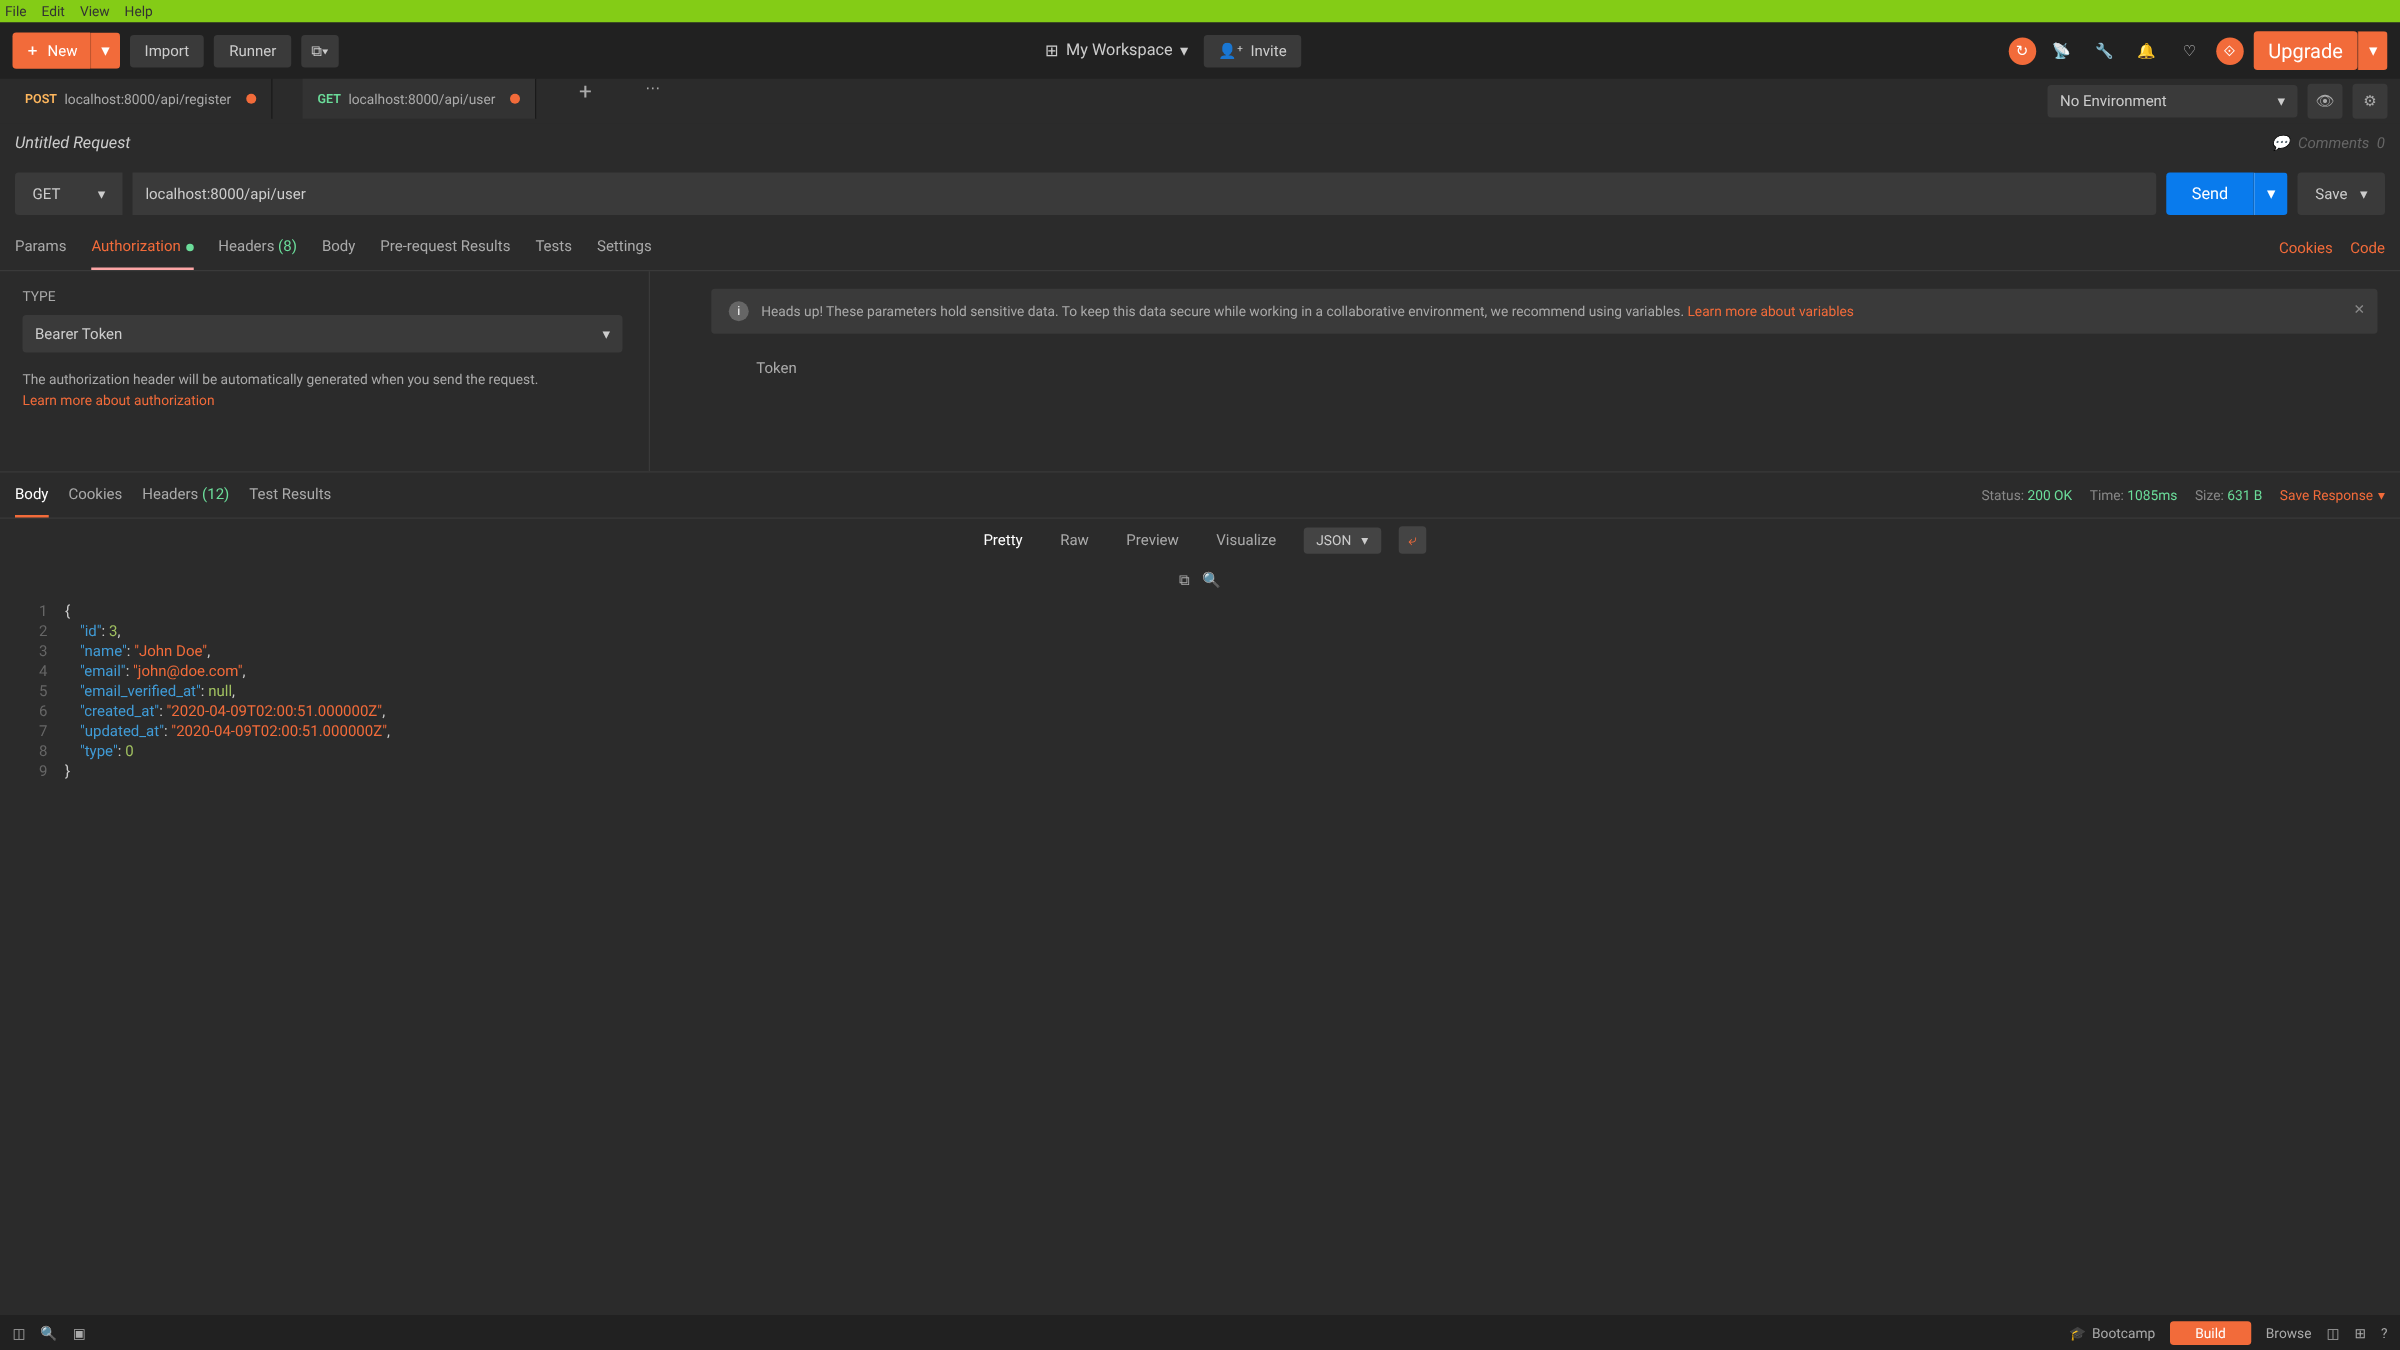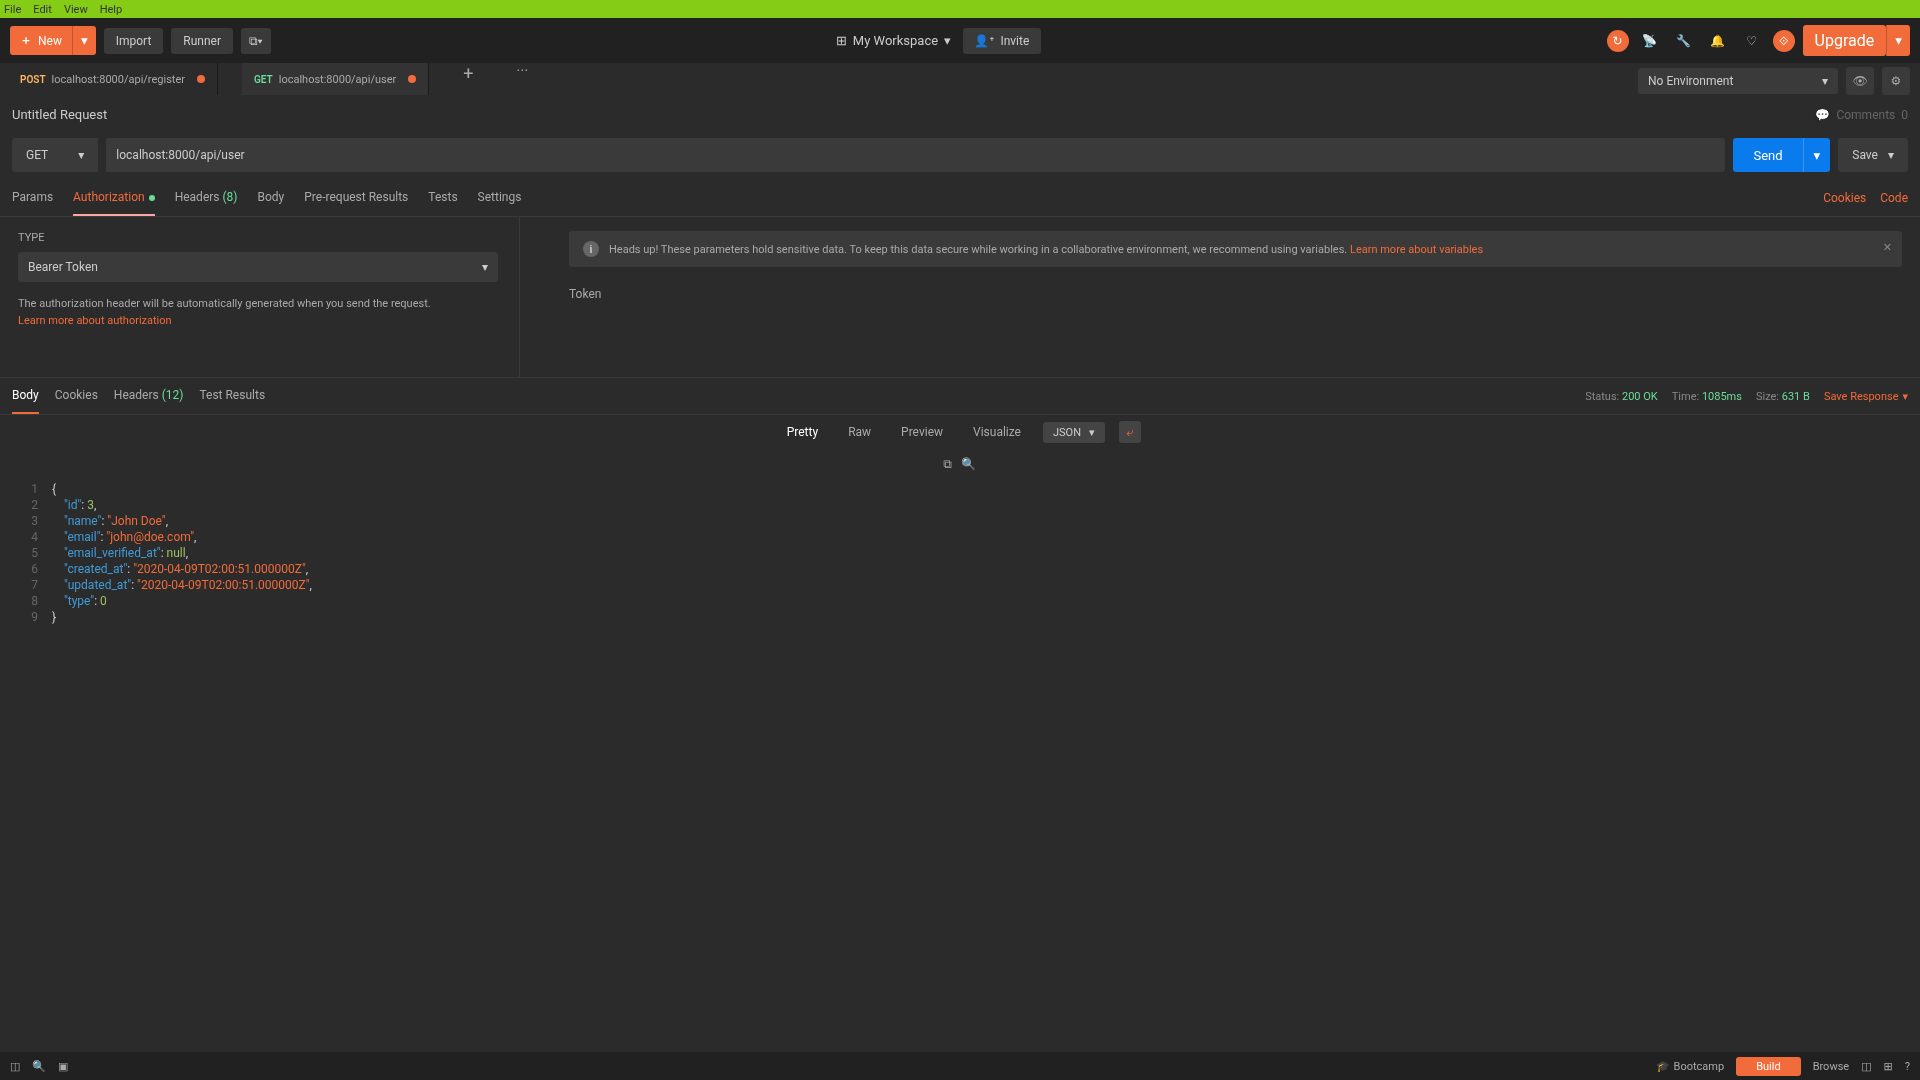--- a/index.html
+++ b/index.html
@@ -23,21 +23,21 @@
 .tab { padding: 0 12px; height: 32px; display: flex; align-items: center; gap: 6px; font-size: 11px; color: #aaa; border-right: 1px solid #1a1a1a; cursor: pointer; position: relative; }
 .tab.active { background: #333; }
 .tab .method-post { color: #ffb75d; font-size: 10px; font-weight: 600; }
 .tab .method-get { color: #6bdd9a; font-size: 10px; font-weight: 600; }
 .tab .dot { width: 8px; height: 8px; border-radius: 50%; background: #f26b3a; margin-left: 6px; }
 .tab-plus { width: 30px; display: flex; justify-content: center; color: #aaa; font-size: 18px; cursor: pointer; }
 .tab-more { width: 30px; display: flex; justify-content: center; color: #aaa; cursor: pointer; }
 .env-area { display: flex; align-items: center; gap: 8px; padding-right: 10px; }
 .env-select { background: #3a3a3a; color: #ccc; padding: 6px 10px; border-radius: 3px; width: 200px; display: flex; justify-content: space-between; align-items: center; cursor: pointer; }
 .icon-box { width: 28px; height: 28px; background: #3a3a3a; border-radius: 3px; display: flex; align-items: center; justify-content: center; color: #aaa; cursor: pointer; }
-.req-title { padding: 8px 12px; color: #ccc; font-size: 13px; display: flex; justify-content: space-between; align-items: flex-end; }
+.req-title { padding: 8px 12px; color: #ccc; font-size: 13px; display: flex; justify-content: space-between; align-items: flex-start; font-style: italic; }
 .comments { display: flex; align-items: center; gap: 6px; color: #666; font-size: 12px; }
 .url-row { display: flex; padding: 8px 12px; gap: 8px; align-items: stretch; }
 .method-select { background: #3a3a3a; color: #ccc; padding: 0 14px; display: flex; align-items: center; gap: 30px; border-radius: 3px 0 0 3px; cursor: pointer; font-size: 12px; }
 .url-input { flex: 1; background: #3a3a3a; border: none; color: #ccc; padding: 10px; font-size: 12px; border-radius: 0 3px 3px 0; }
 .btn-send { background: #097bed; color: #fff; padding: 0 20px; border-radius: 3px 0 0 3px; border: none; font-size: 13px; cursor: pointer; }
 .btn-send-group { display: flex; }
 .btn-send-caret { background: #097bed; color: #fff; padding: 0 10px; border-radius: 0 3px 3px 0; border: none; border-left: 1px solid rgba(255,255,255,0.2); cursor: pointer; }
 .btn-save { background: #3a3a3a; color: #ccc; padding: 0 14px; border-radius: 3px; border: none; font-size: 12px; cursor: pointer; display: flex; align-items: center; gap: 10px; }
 .req-tabs { display: flex; padding: 0 12px; border-bottom: 1px solid #3a3a3a; justify-content: space-between; }
 .req-tabs-left { display: flex; gap: 20px; }
@@ -48,21 +48,21 @@
 .req-tabs-right { display: flex; gap: 14px; align-items: center; }
 .link-orange { color: #f26b3a; cursor: pointer; }
 .auth-body { display: flex; height: 160px; gap: 31px; }
 .auth-left { width: 520px; padding: 14px 18px; border-right: 1px solid #3a3a3a; }
 .auth-label { font-size: 11px; color: #aaa; margin-bottom: 8px; }
 .auth-select { background: #3a3a3a; padding: 8px 10px; border-radius: 3px; color: #ccc; display: flex; justify-content: space-between; cursor: pointer; width: 480px; }
 .auth-note { font-size: 11px; color: #aaa; margin-top: 14px; line-height: 1.5; }
 .auth-right { flex: 1; padding: 14px 18px; }
 .info-banner { background: #3a3a3a; padding: 10px 14px; border-radius: 3px; display: flex; align-items: center; gap: 10px; font-size: 11px; color: #aaa; position: relative; }
 .info-banner .close { position: absolute; right: 10px; top: 10px; cursor: pointer; color: #888; }
-.token-row { display: flex; margin-top: 20px; align-items: center; }
+.token-row { display: flex; margin-top: 20px; align-items: center; margin-left: 36px; }
 .token-label { width: 420px; font-size: 12px; color: #aaa; }
 .token-input { flex: 1; background: #3a3a3a; border: 1px solid #4a4a4a; color: #ccc; padding: 6px 10px; font-size: 11px; border-radius: 3px; overflow: hidden; text-overflow: ellipsis; white-space: nowrap; }
 .resp-tabs { display: flex; padding: 0 12px; border-top: 1px solid #3a3a3a; border-bottom: 1px solid #3a3a3a; justify-content: space-between; align-items: center; }
 .resp-tabs-left { display: flex; gap: 16px; }
 .resp-tab { padding: 10px 0; font-size: 12px; color: #aaa; cursor: pointer; }
 .resp-tab.active { color: #fff; border-bottom: 2px solid #f26b3a; }
 .resp-meta { display: flex; gap: 14px; font-size: 11px; color: #888; align-items: center; }
 .resp-meta .val-green { color: #6bdd9a; }
 .resp-meta .save-resp { color: #f26b3a; cursor: pointer; display: flex; align-items: center; gap: 4px; }
 .view-tabs { display: flex; padding: 6px 12px; align-items: center; gap: 14px; justify-content: space-between; flex-direction: column; }

